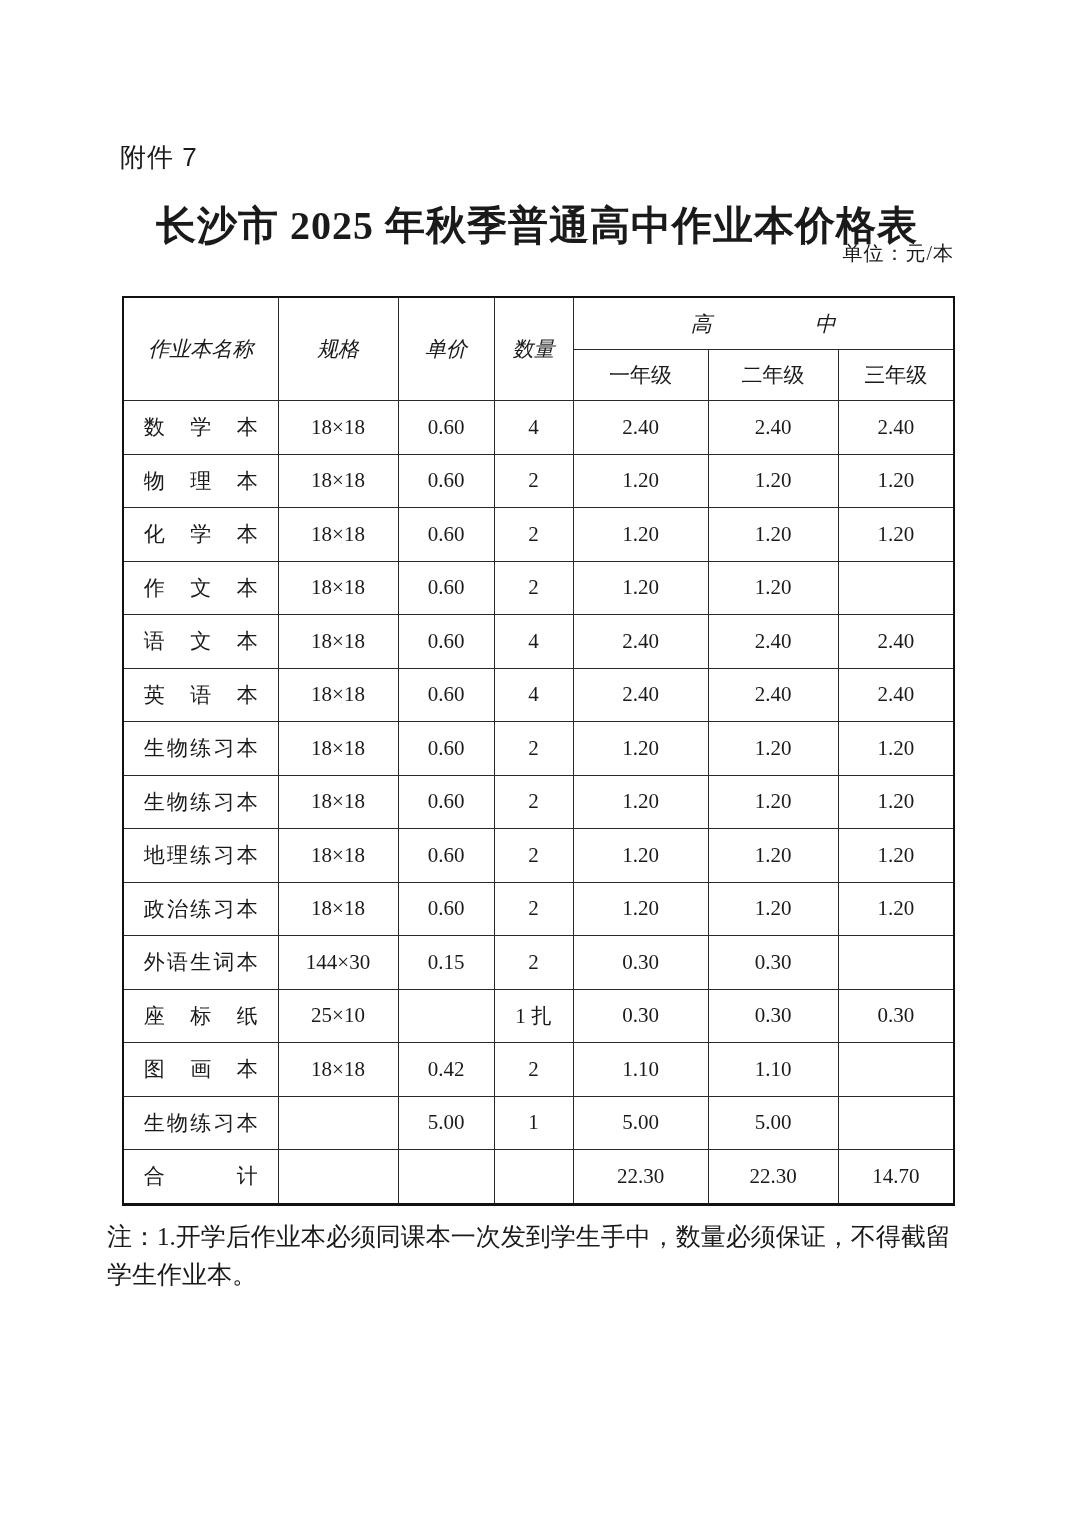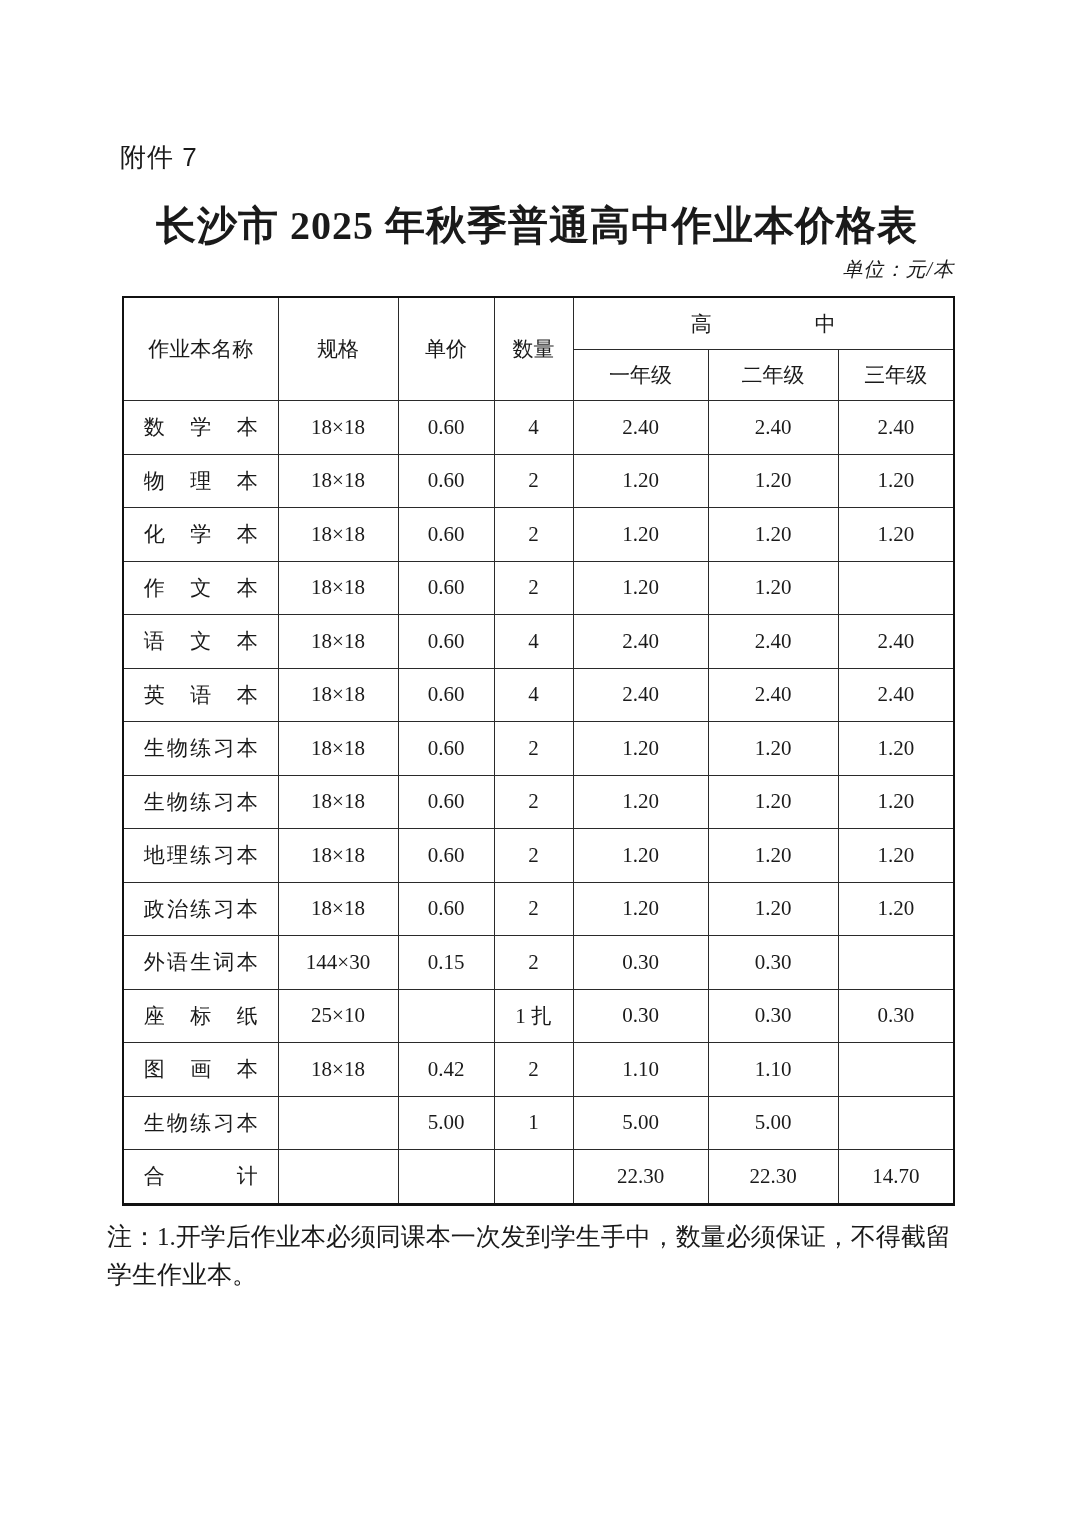--- a/index.html
+++ b/index.html
@@ -32,24 +32,23 @@
     margin: 12px;
     text-align: center;
     font-size: 40px;
     font-weight: bold;
     letter-spacing: 1px;
     white-space: nowrap;
   }
   .unit-label {
     position: absolute;
     right: 120px;
-    top: 256px;
+    top: 240px;
     font-size: 20px;
     letter-spacing: 1px;
-    font-style: italic;
   }
   table.price-table {
     position: absolute;
     left: 122px;
     top: 296px;
     width: 831px;
     border-collapse: collapse;
     table-layout: fixed;
     font-size: 21px;
     color: #1a1a1a;
@@ -60,21 +59,21 @@
     text-align: center;
     vertical-align: middle;
     font-weight: normal;
     padding: 0;
     overflow: hidden;
   }
   table.price-table {
     border: 2px solid #111111;
     border-bottom-width: 3px;
   }
-  thead tr.hdr-top th { height: 51px; }
+  thead tr.hdr-top th { height: 51px; font-style: italic; }
   thead tr.hdr-sub th { height: 50px; }
   tbody td { height: 52.5px; }
   td.name-cell {
     text-align: left;
     padding-left: 23px;
   }
   .spread {
     display: inline-block;
     width: 114px;
     text-align: justify;

